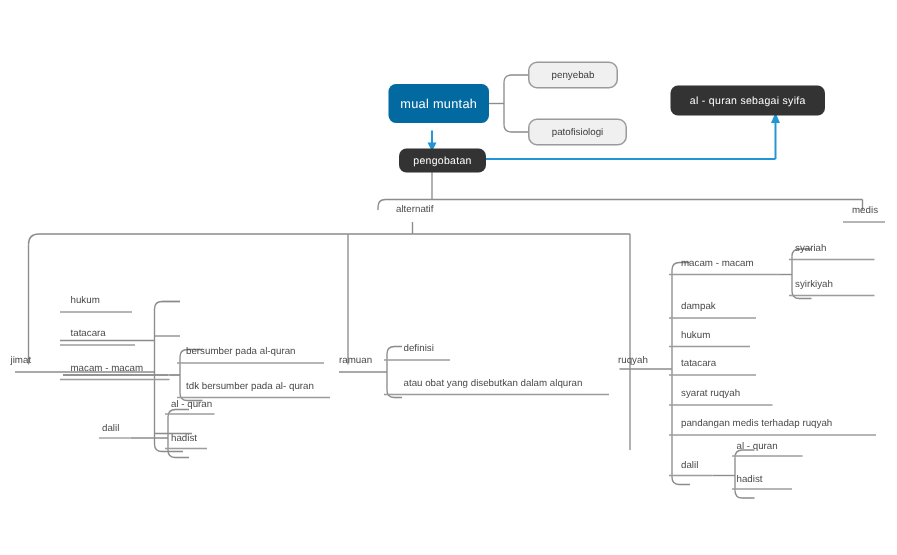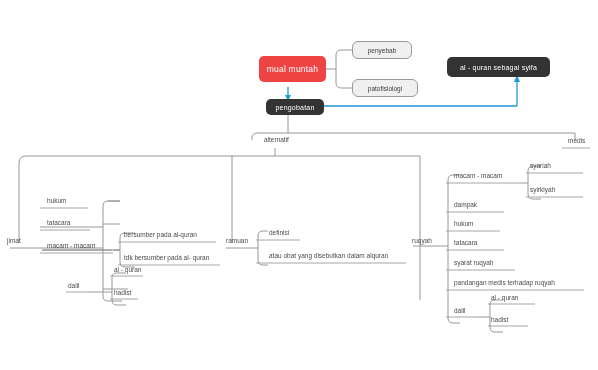--- a/index.html
+++ b/index.html
@@ -8,21 +8,21 @@
     font-family:"Liberation Sans", sans-serif;
     overflow:hidden;position:relative;
   }
   #canvas{position:absolute;left:0;top:0;width:598px;height:370px;}
   svg#wires{position:absolute;left:0;top:0;width:598px;height:370px;pointer-events:none;}
 
   .node{position:absolute;box-sizing:border-box;white-space:nowrap;}
 
   
   .node-blue{
-    background:#ef4444;color:#ffffff;border-radius:5px;
+    background:#0369a1;color:#ffffff;border-radius:5px;
     font-size:8.5px;letter-spacing:.2px;
     display:flex;align-items:center;justify-content:center;
   }
   .node-dark{
     background:#333333;color:#ffffff;border-radius:5px;
     font-size:7px;letter-spacing:.2px;
     display:flex;align-items:center;justify-content:center;
   }
   
   .node-box{

